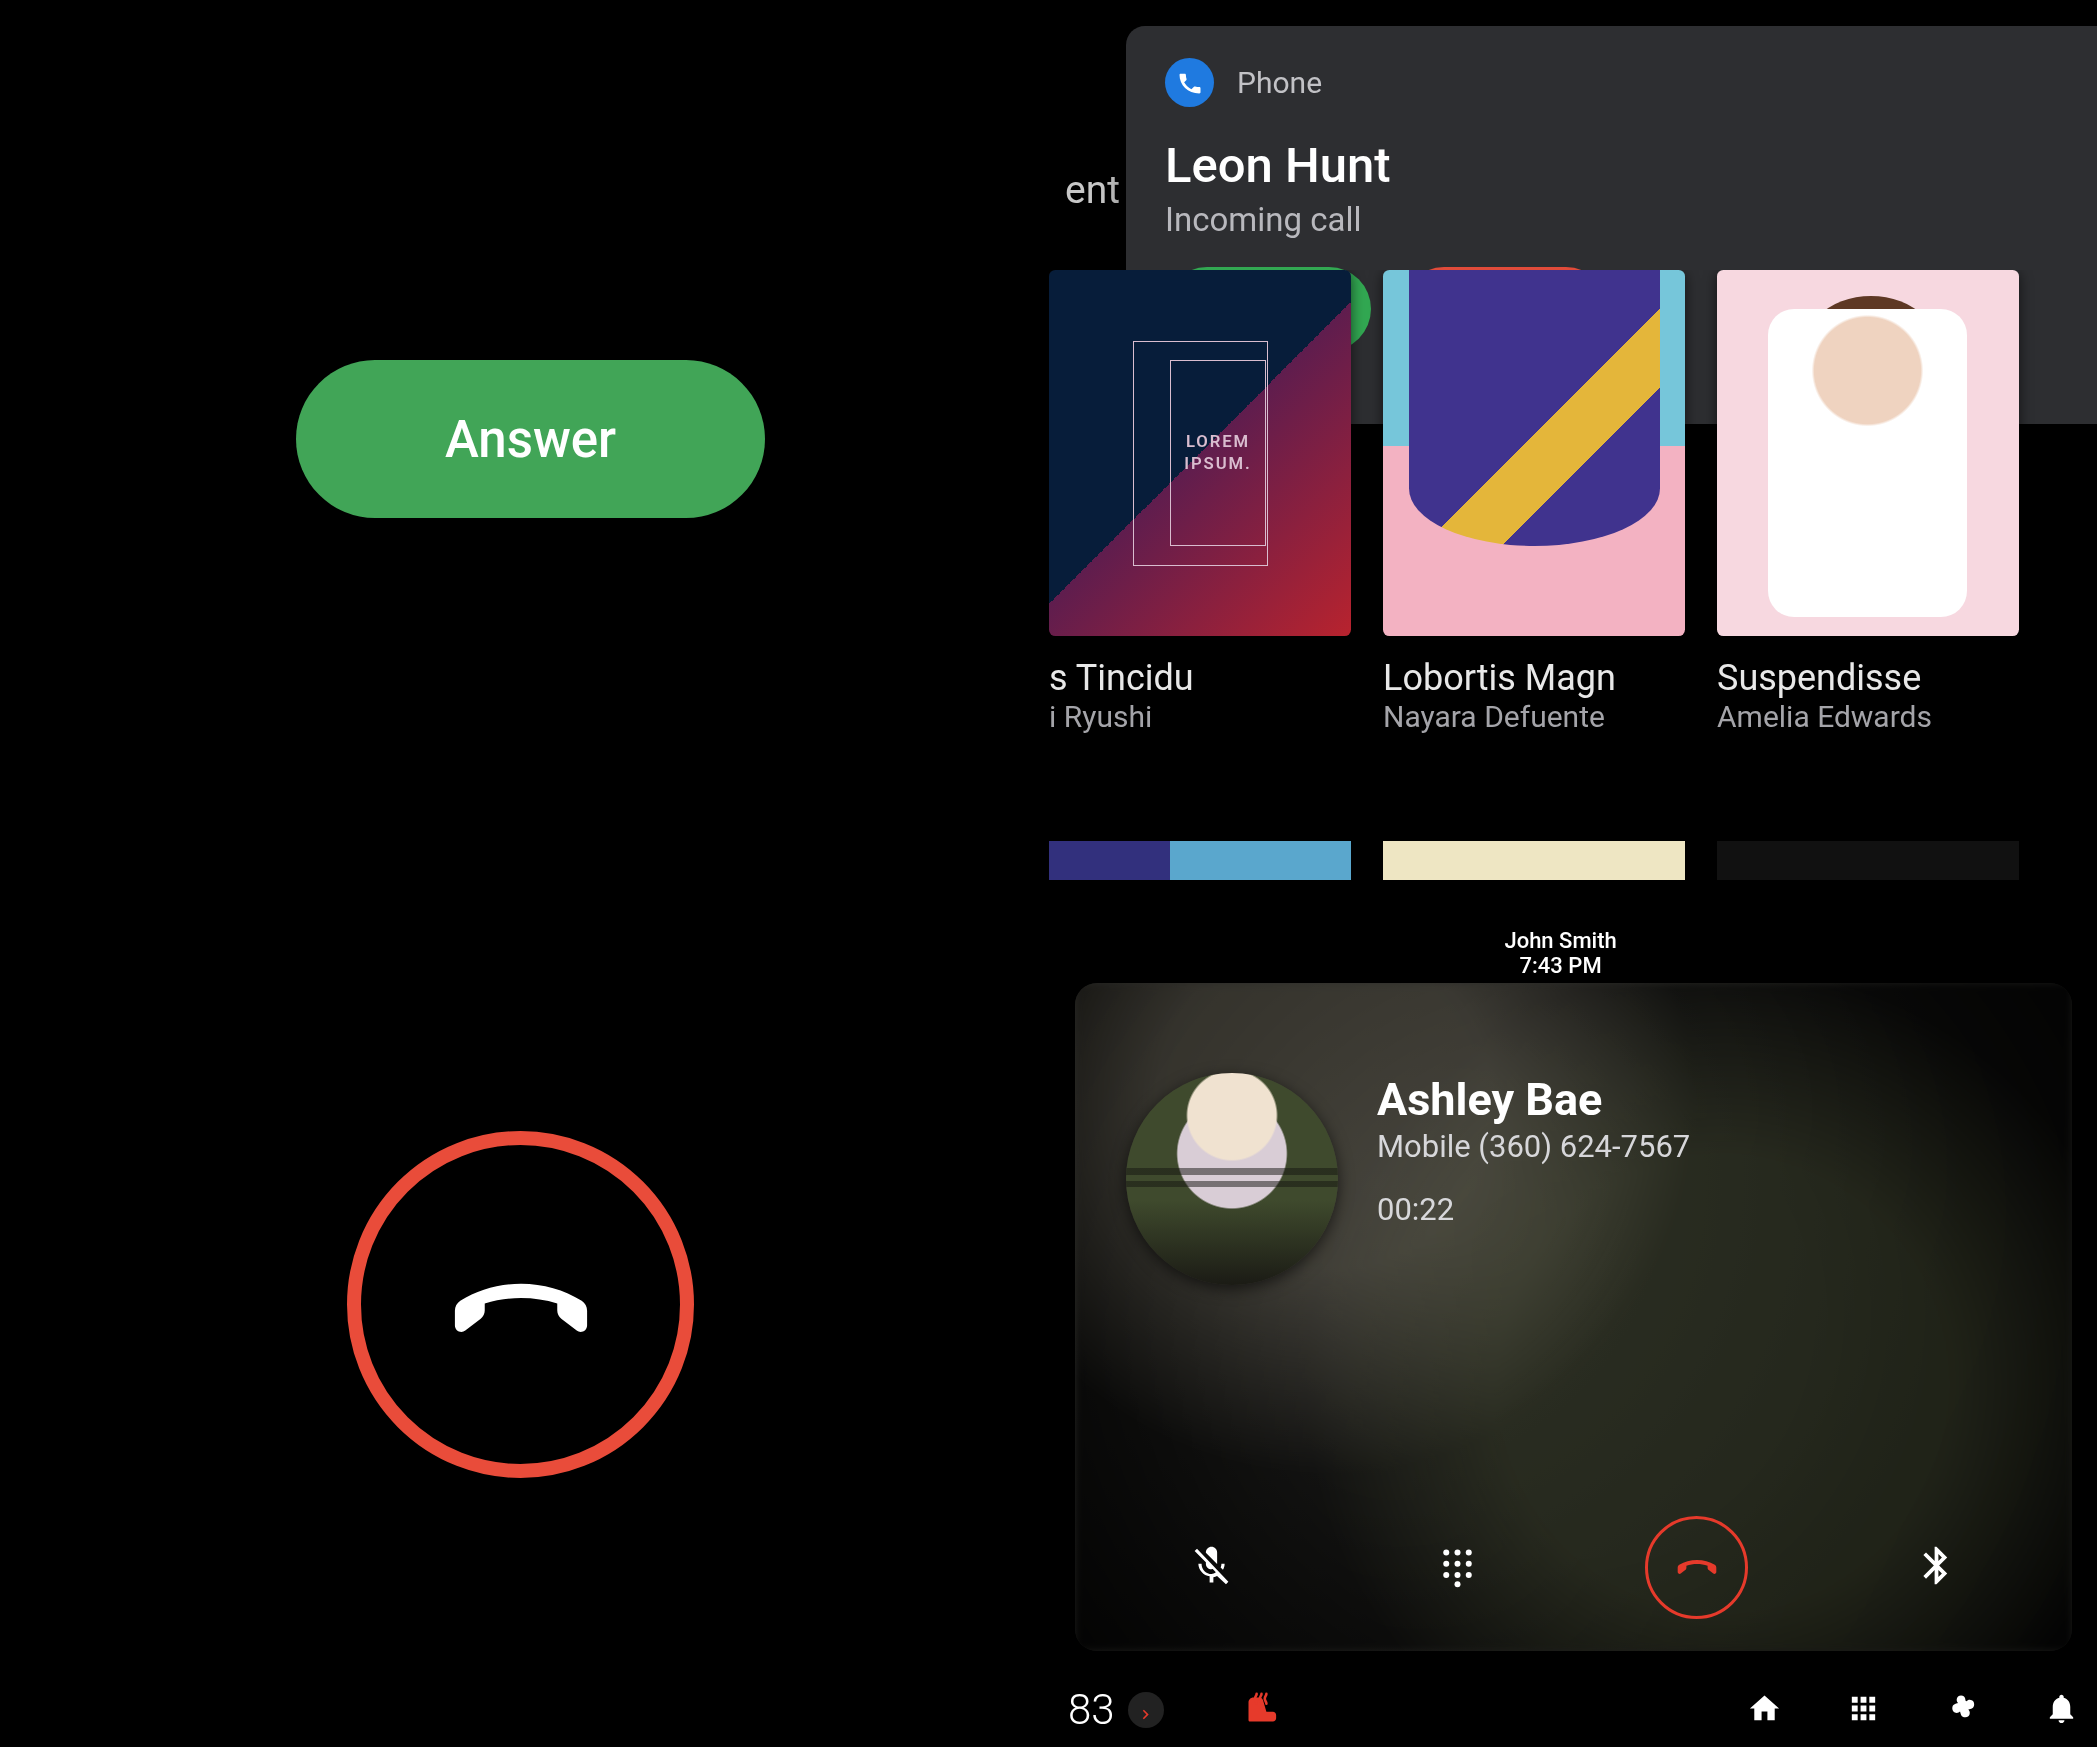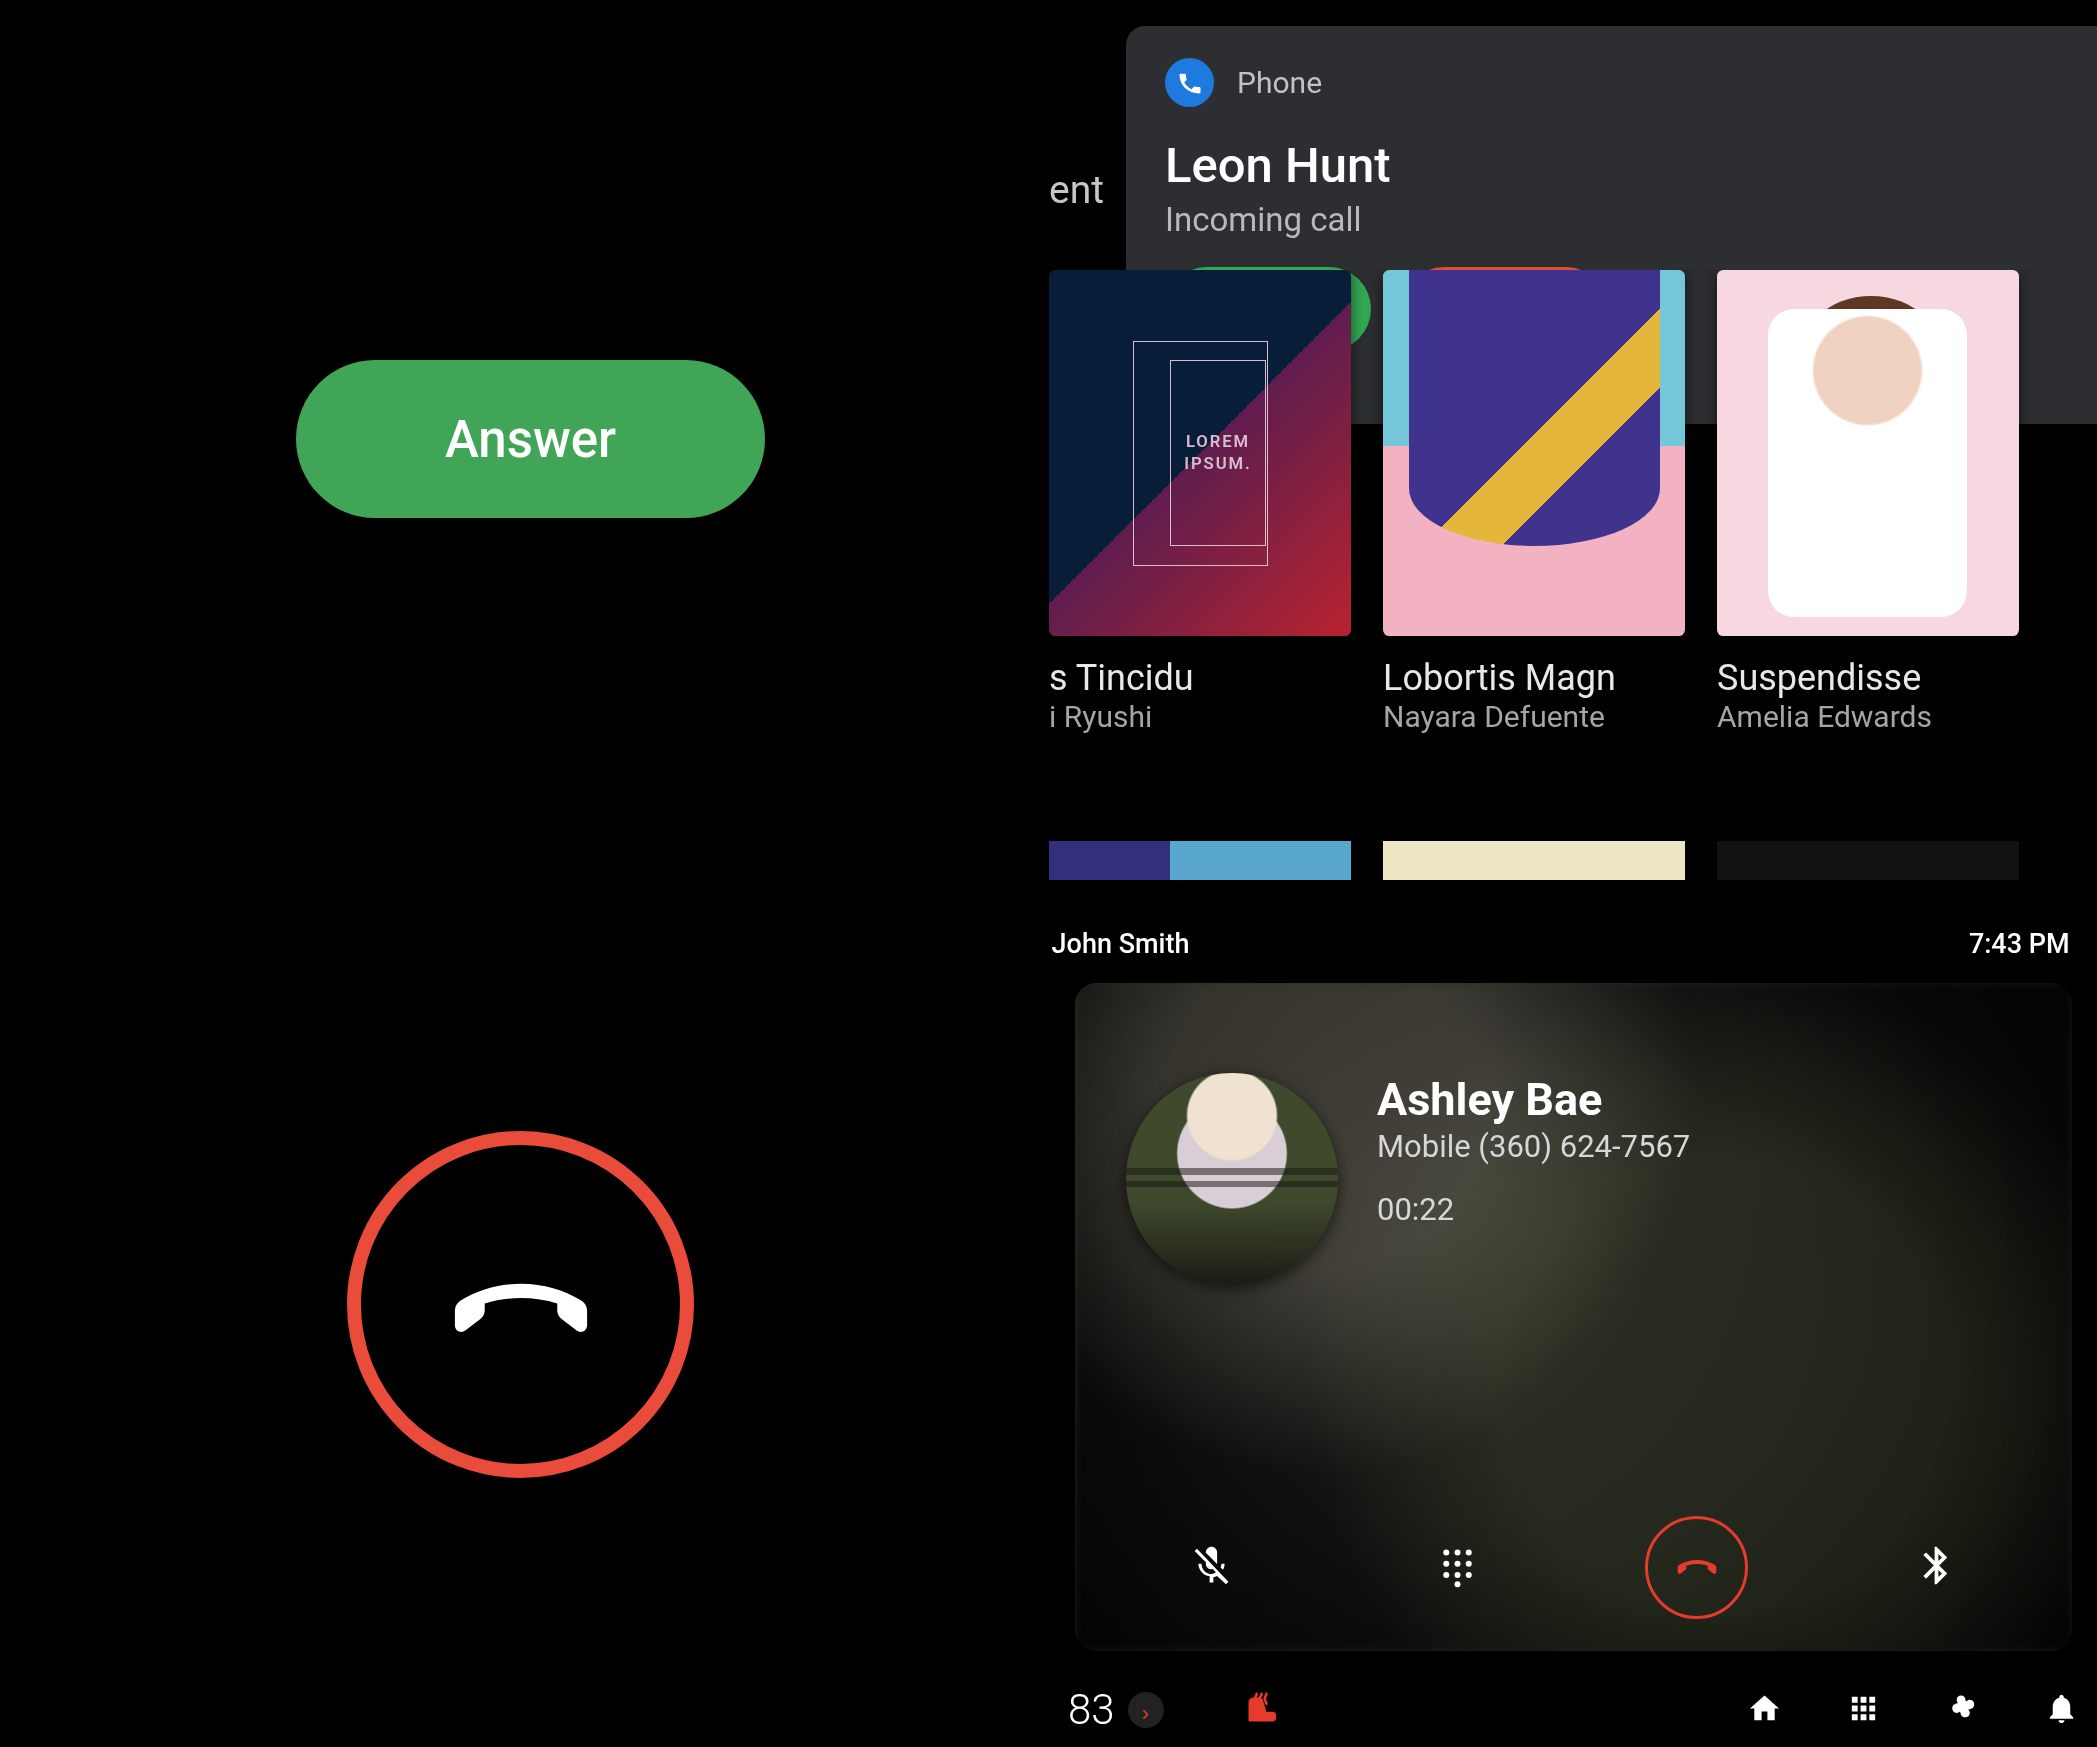--- a/index.html
+++ b/index.html
@@ -36,21 +36,21 @@
     display:flex; align-items:center; justify-content:center;
     cursor:pointer;
   }
   .end-call-ring svg { width: 154px; height: 154px; fill: #fff; }
 
   
   .right-region { position: absolute; left: 1049px; top: 0; width: 1049px; height: 1748px; }
 
   
   .peek-ent {
-    position:absolute; left:0; top:167px;
+    position:absolute; left:16px; top:167px;
     font-size:39px; color:#c7c7c7; font-weight:400;
   }
 
   
   .hun-card {
     position:absolute; left:77px; top:26px;
     width:1009px; height:398px;
     background:#2d2e31;
     border-radius:19px;
     box-shadow:0 10.3px 26px rgba(0,0,0,.6);
@@ -108,21 +108,21 @@
   
   .strip-row { position:absolute; left:0; top:841px; display:flex; gap:32px; }
   .strip { width:302px; height:39px;}
   .strip-a{ background:linear-gradient(90deg,#32307d 0 40%,#5aa7cd 40% 100%);}
   .strip-b{ background:#eee6c3;}
   .strip-c{ background:#111;}
 
   
   .mini-header{ position:absolute; left:2.6px; top:919px; width:1041px;
                 display:flex; justify-content:space-between; align-items:center;
-                font-size:27px; background:#000; padding:9px 23px 6.4px 0;}
+                font-size:22px; background:#000; padding:9px 23px 6.4px 0;flex-direction:column;}
   .mini-name{ font-weight:500;}
   .mini-time{ font-weight:500;}
 
   
   .call-card{
     position:absolute; left:26px; top:983px; width:997px; height:668px;
     border-radius:22px; overflow:hidden;
     background: radial-gradient(circle at 30% 30%, #3a3a36 0%, #1a1a18 70%);
   }
   .call-blur{ position:absolute; inset:0;

